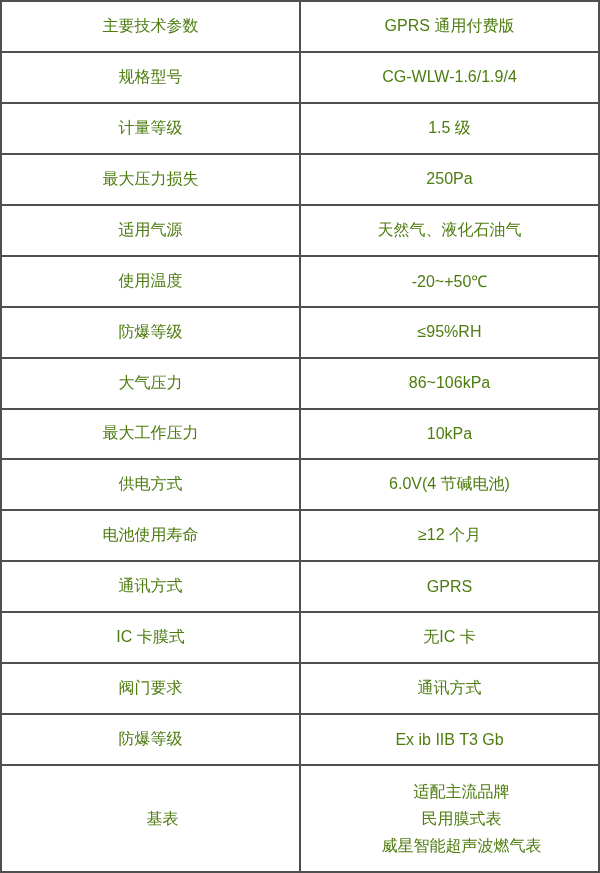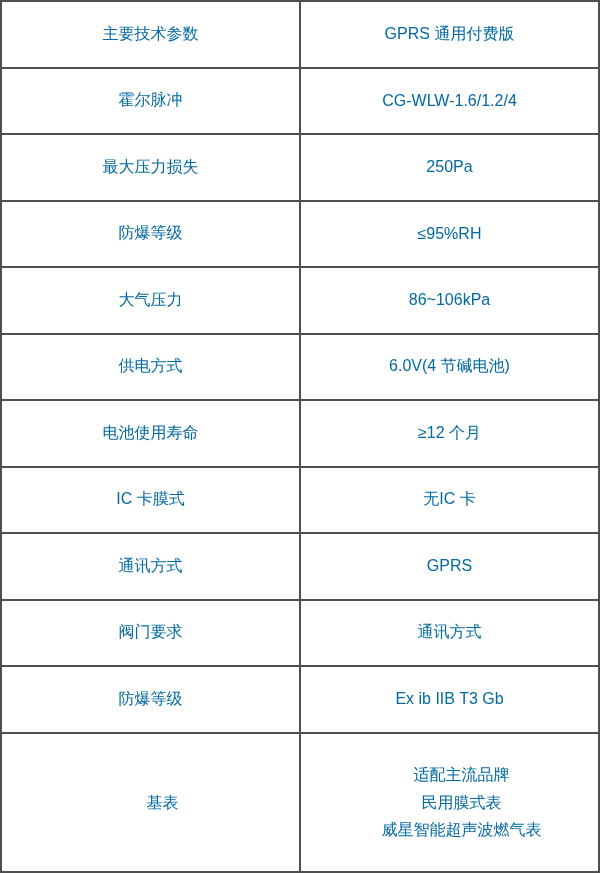--- a/index.html
+++ b/index.html
@@ -16,21 +16,21 @@
     height: 873px;
     border-collapse: collapse;
     table-layout: fixed;
     background: #ffffff;
   }
   table.spec-table td {
     border: 2px solid #4f4f4f;
     text-align: center;
     vertical-align: middle;
     font-size: 16px;
-    color: #0369a1;
+    color: #4d7c0f;
     white-space: pre-line;
     padding: 0 4px;
     overflow: hidden;
   }
   table.spec-table col.col-name  { width: 50%; }
   table.spec-table col.col-value { width: 50%; }
   table.spec-table tr        { height: 41px; }
   table.spec-table tr.tall   { height: 86px; }
   table.spec-table tr.tall td { line-height: 1.7; padding-left: 28px; }
 </style>
@@ -41,50 +41,66 @@
   <colgroup>
     <col class="col-name">
     <col class="col-value">
   </colgroup>
   <tbody>
     <tr>
       <td>主要技术参数</td>
       <td>GPRS 通用付费版</td>
     </tr>
     <tr>
-      <td>霍尔脉冲</td>
-      <td>CG-WLW-1.6/1.2/4</td>
+      <td>规格型号</td>
+      <td>CG-WLW-1.6/1.9/4</td>
+    </tr>
+    <tr>
+      <td>计量等级</td>
+      <td>1.5 级</td>
     </tr>
     <tr>
       <td>最大压力损失</td>
       <td>250Pa</td>
+    </tr>
+    <tr>
+      <td>适用气源</td>
+      <td>天然气、液化石油气</td>
+    </tr>
+    <tr>
+      <td>使用温度</td>
+      <td>-20~+50℃</td>
     </tr>
     <tr>
       <td>防爆等级</td>
       <td>≤95%RH</td>
     </tr>
     <tr>
       <td>大气压力</td>
       <td>86~106kPa</td>
     </tr>
     <tr>
+      <td>最大工作压力</td>
+      <td>10kPa</td>
+    </tr>
+    <tr>
       <td>供电方式</td>
       <td>6.0V(4 节碱电池)</td>
     </tr>
     <tr>
       <td>电池使用寿命</td>
       <td>≥12 个月</td>
     </tr>
     <tr>
+      <td>通讯方式</td>
+      <td>GPRS</td>
+    </tr>
+    <tr>
       <td>IC 卡膜式</td>
       <td>无IC 卡</td>
-    </tr>
-    <tr>
-      <td>通讯方式</td>
-      <td>GPRS</td>
     </tr>
     <tr>
       <td>阀门要求</td>
       <td>通讯方式</td>
     </tr>
     <tr>
       <td>防爆等级</td>
       <td>Ex ib IIB T3 Gb</td>
     </tr>
     <tr class="tall">

